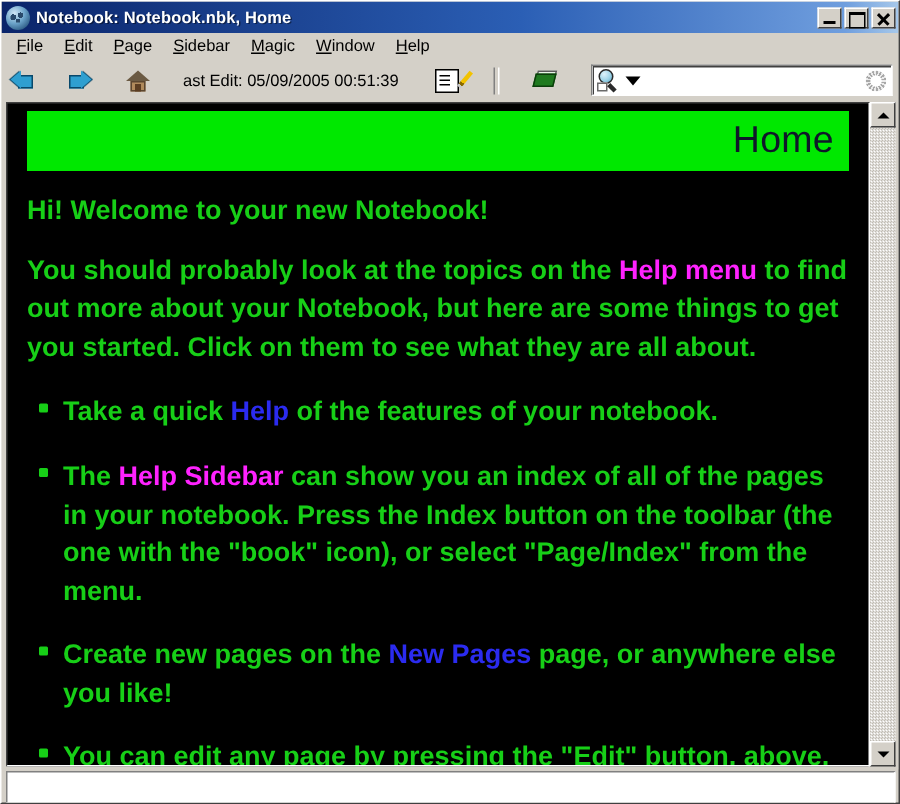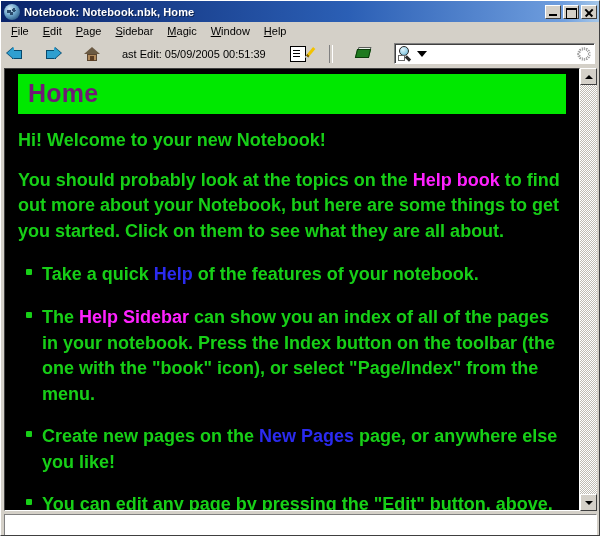--- a/index.html
+++ b/index.html
@@ -338,24 +338,25 @@
   }
   .banner {
     background: #00e800;
     margin: 0 5px 0 5px;
     padding: 6px 10px 8px 10px;
     box-sizing: border-box;
   }
   .banner h1 {
     margin: 0;
     font-size: 25px;
-    font-weight: bold;
-    color: #701a75;
+    font-weight: normal;
+    color: #0f172a;
     letter-spacing: 0.2px;
     line-height: 1.05;
+    text-align: right;
   }
   .body-text {
     color: #17cf17;
     font-size: 18px;
     line-height: 1.42;
     padding: 0 4px 0 5px;
     font-weight: bold;
   }
   .para { margin: 14px 0 0 0; }
   .lnk-magenta { color: #ff22ff; }
@@ -514,21 +515,21 @@
   <div class="page-wrap">
     <div class="page-frame">
       <div class="page-content">
 
         <div class="banner">
           <h1>Home</h1>
         </div>
 
         <div class="body-text">
           <p class="para">Hi! Welcome to your new Notebook!</p>
-          <p class="para">You should probably look at the topics on the <span class="lnk-magenta">Help book</span> to find out more about your Notebook, but here are some things to get you started.  Click on them to see what they are all about.</p>
+          <p class="para">You should probably look at the topics on the <span class="lnk-magenta">Help menu</span> to find out more about your Notebook, but here are some things to get you started.  Click on them to see what they are all about.</p>
 
           <ul class="bullets">
             <li>Take a quick <span class="lnk-blue">Help</span> of the features of your notebook.</li>
             <li>The <span class="lnk-magenta">Help Sidebar</span> can show you an index of all of the pages in your notebook.  Press the Index button on the toolbar (the one with the "book" icon), or select "Page/Index" from the menu.</li>
             <li>Create new pages on the <span class="lnk-blue">New Pages</span> page, or anywhere else you like!</li>
             <li>You can edit any page by pressing the "Edit" button, above, or by selecting "Page/Edit" from the menu.</li>
             <li>Try things in the <span class="lnk-blue">Sandbox</span>.</li>
           </ul>
         </div>
 

